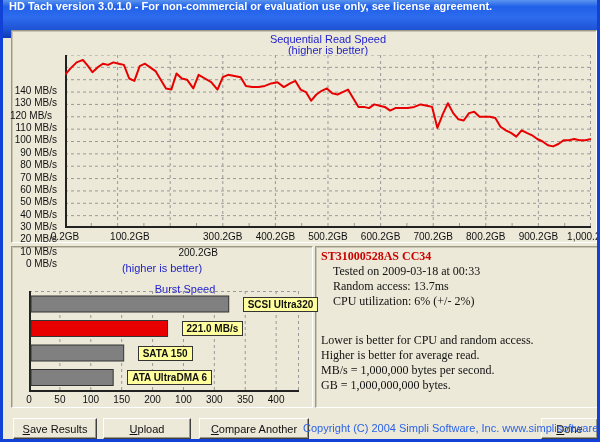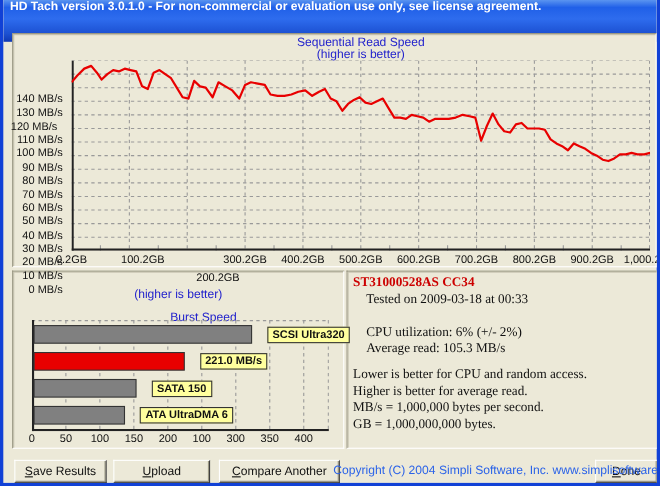--- a/index.html
+++ b/index.html
@@ -113,22 +113,22 @@
       <rect x="2" y="5" width="197.7116704805492" height="16" fill="#808080" stroke="#333" stroke-width="1"></rect>
       <rect x="2" y="29.5" width="136.54462242562929" height="16" fill="#e80000" stroke="#333" stroke-width="1"></rect>
       <rect x="2" y="54" width="92.67734553775743" height="16" fill="#808080" stroke="#333" stroke-width="1"></rect>
       <rect x="2" y="78.5" width="82.17391304347827" height="16" fill="#808080" stroke="#333" stroke-width="1"></rect>
     </svg>
   <div id="burst-extra"></div>
 
   <div class="panel" style="left:312px;top:246px;width:284px;height:162px;"></div>
   <div class="drive-title" style="left:318px;top:249px;">ST31000528AS CC34</div>
   <div class="info-line" style="left:330px;top:264px;">Tested on 2009-03-18 at 00:33</div>
+  <div class="info-line" style="left:330px;top:279px;">Random access: 13.7ms</div>
   <div class="info-line" style="left:330px;top:294px;">CPU utilization: 6% (+/- 2%)</div>
-  <div class="info-line" style="left:330px;top:309px;">Average read: 105.3 MB/s</div>
   <div class="info-line" style="left:318px;top:333px;">Lower is better for CPU and random access.</div>
   <div class="info-line" style="left:318px;top:348px;">Higher is better for average read.</div>
   <div class="info-line" style="left:318px;top:363px;">MB/s = 1,000,000 bytes per second.</div>
   <div class="info-line" style="left:318px;top:378px;">GB = 1,000,000,000 bytes.</div>
 
   <button class="btn" style="left:10px;top:418px;width:84px;"><u>S</u>ave Results</button>
   <button class="btn" style="left:100px;top:418px;width:88px;"><u>U</u>pload Results</button>
   <button class="btn" style="left:196px;top:418px;width:110px;"><u>C</u>ompare Another Drive</button>
   <button class="btn" style="left:538px;top:418px;width:57px;"><u>D</u>one</button>
   <div id="copyright" style="left:300px;top:422px;width:232px;">Copyright (C) 2004 Simpli Software, Inc.  www.simplisoftware.com</div>

